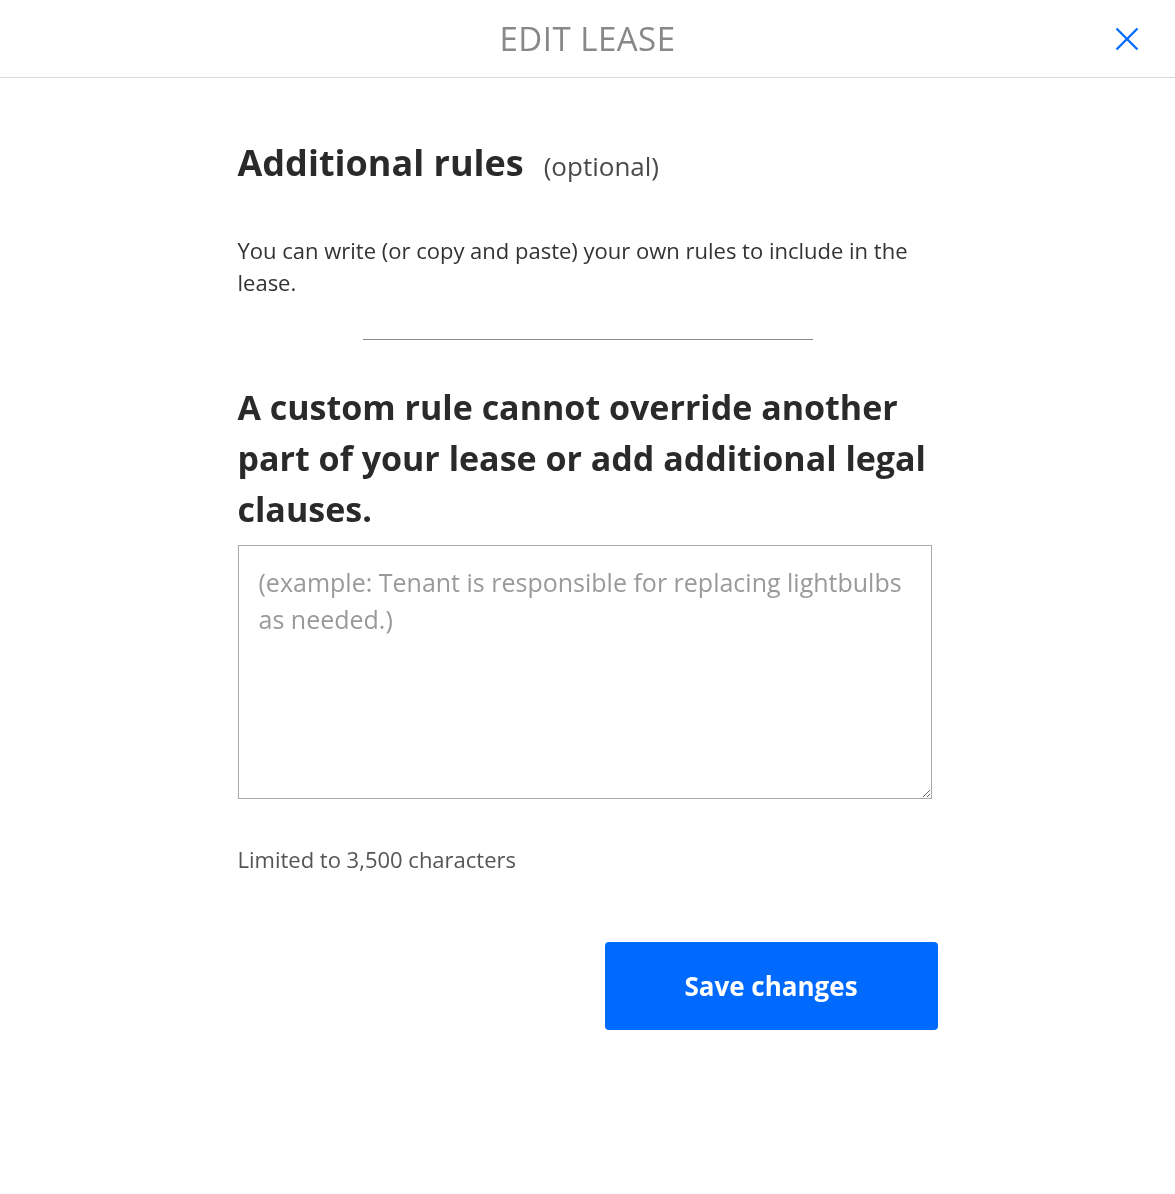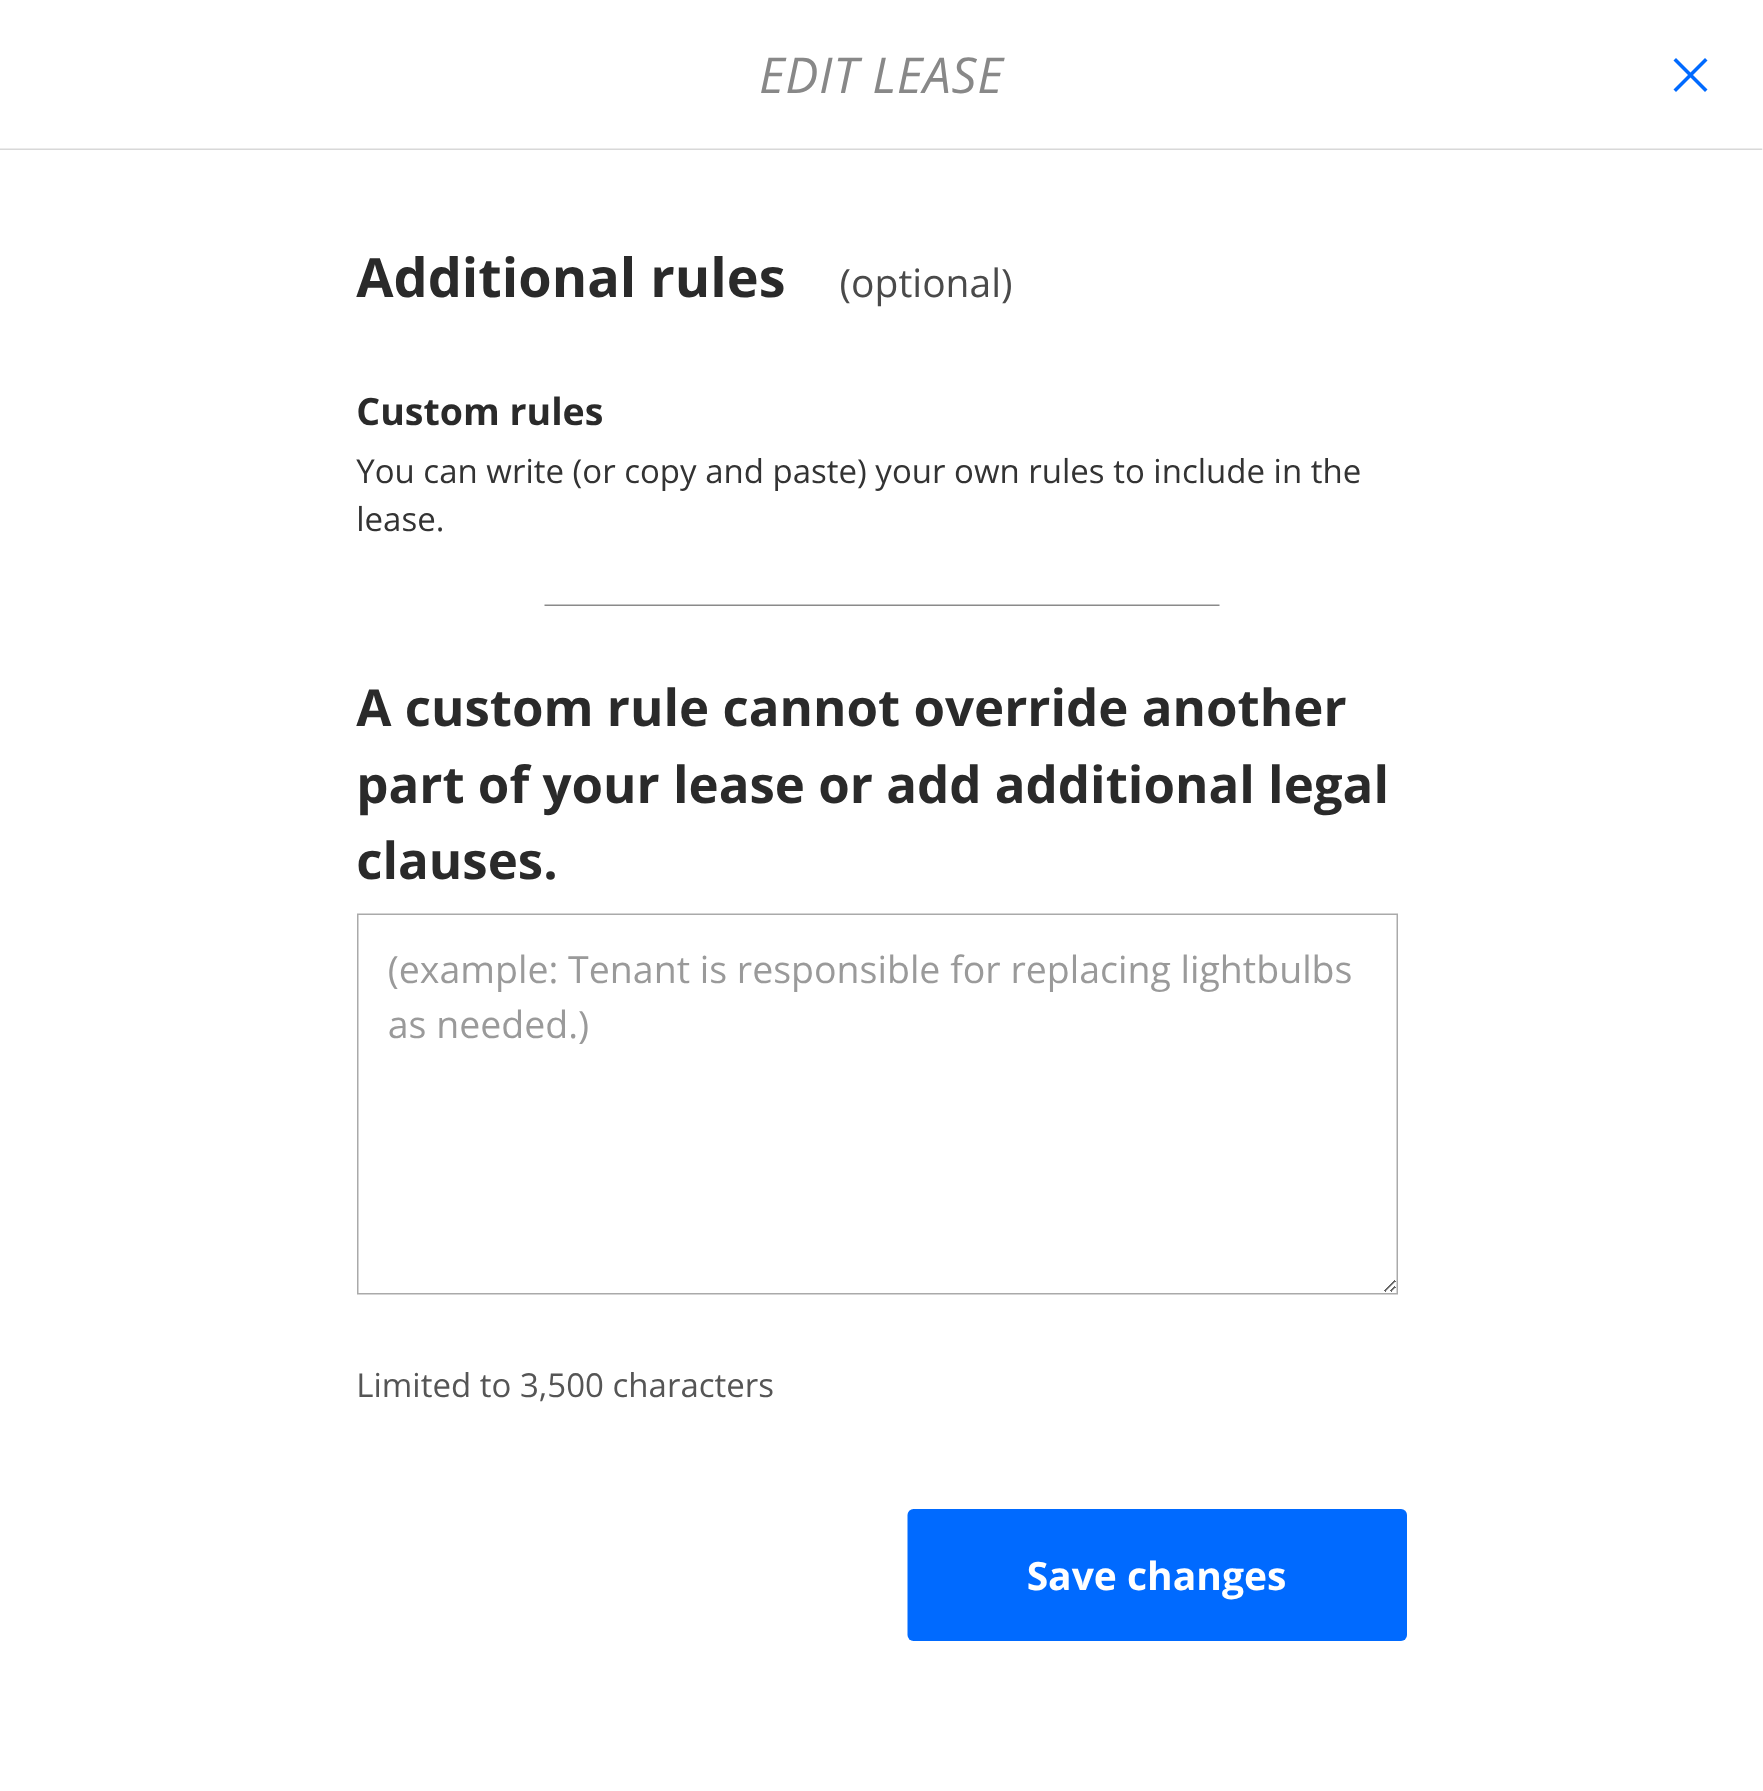--- a/index.html
+++ b/index.html
@@ -7,28 +7,27 @@
       padding: 0;
       box-sizing: border-box;
     }
     body {
       font-family: 'Open Sans', -apple-system, BlinkMacSystemFont, 'Segoe UI', Roboto, Helvetica, Arial, sans-serif;
       background: #fff;
       color: #333;
       width: 1175px;
     }
     .modal-header {
-      height: 100px;
+      height: 78px;
       border-bottom: 1px solid #d8d8d8;
       display: flex;
       align-items: center;
       justify-content: center;
       position: relative;
       background: #fff;
-      font-style: italic;
     }
     .modal-title {
       font-size: 33px;
       font-weight: 400;
       color: #888888;
       letter-spacing: 0.5px;
     }
     .close-btn {
       position: absolute;
       right: 28px;
@@ -48,21 +47,21 @@
       stroke-width: 2;
     }
     .content {
       max-width: 700px;
       margin: 0 auto;
       padding: 60px 0 40px 0;
     }
     .section-title-row {
       display: flex;
       align-items: baseline;
-      gap: 36px;
+      gap: 20px;
       margin-bottom: 48px;
     }
     .section-title {
       font-size: 36px;
       font-weight: 700;
       color: #2a2a2a;
     }
     .section-optional {
       font-size: 26px;
       font-weight: 400;
@@ -183,21 +182,20 @@
   </div>
 </div>
 
 <div class="content">
 
   <div class="section-title-row">
     <span class="section-title">Additional rules</span>
     <span class="section-optional">(optional)</span>
   </div>
 
-  <div class="subhead">Custom rules</div>
   <div class="desc">You can write (or copy and paste) your own rules to include in the lease.</div>
 
 
   <div class="divider"></div>
 
   <div class="note">A custom rule cannot override another part of your lease or add additional legal clauses.</div>
 
   <textarea class="rules-textarea" placeholder="(example: Tenant is responsible for replacing lightbulbs as needed.)" style=""></textarea>
 
   <div class="limit">Limited to 3,500 characters</div>

